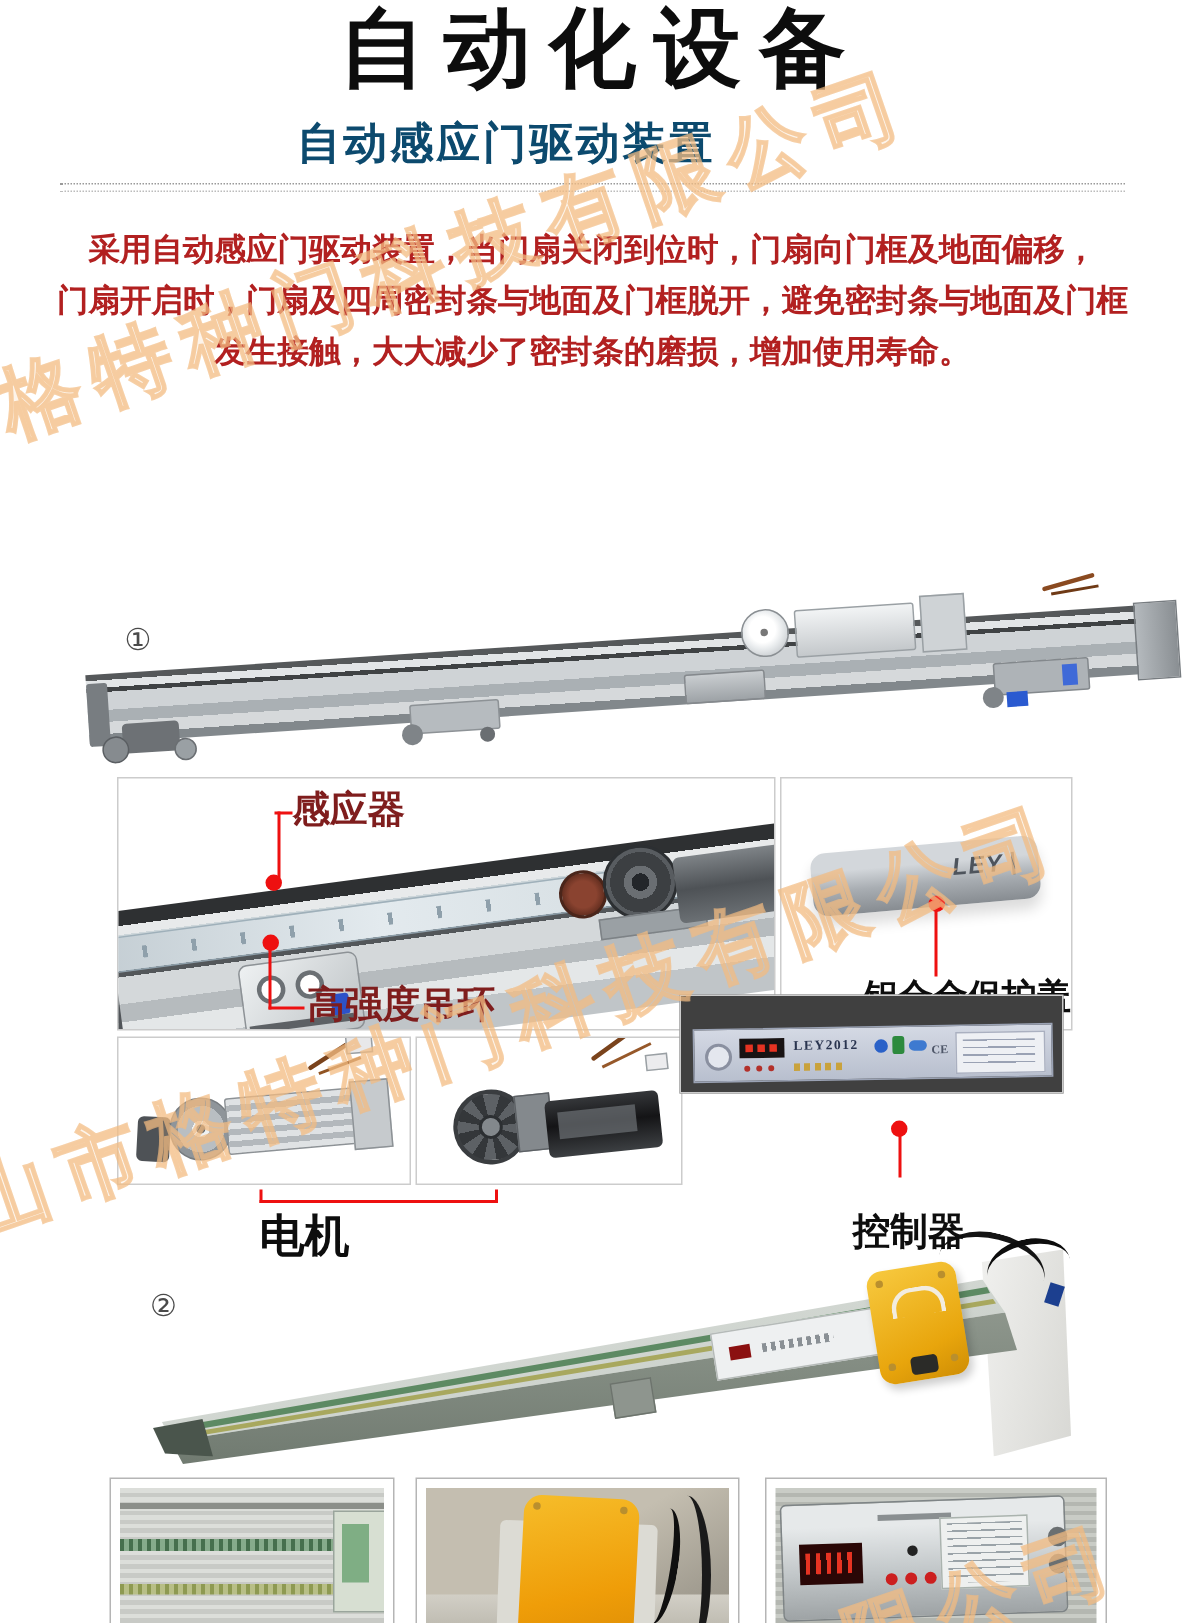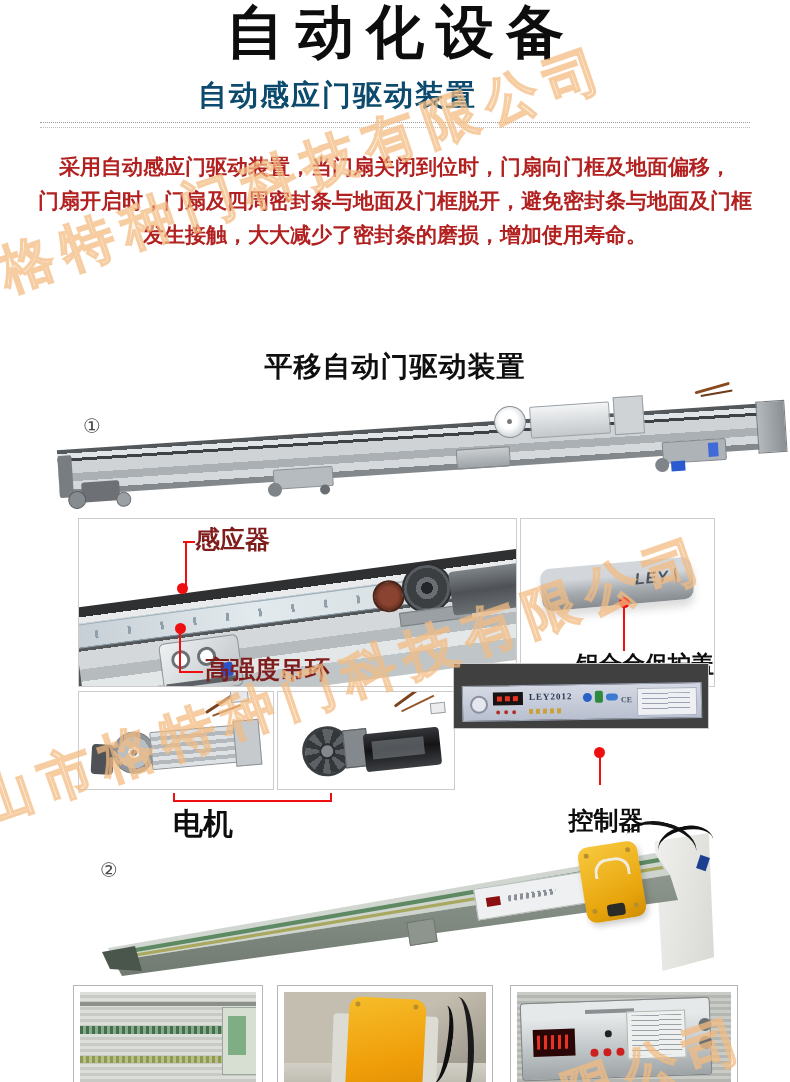--- a/index.html
+++ b/index.html
@@ -264,21 +264,20 @@
   <div class="abs ctr" id="title">自动化设备</div>
   <div class="abs ctr" id="subtitle">自动感应门驱动装置</div>
   <div class="abs" id="divider"></div>
 
   <div class="abs ctr" id="intro">
     <div>采用自动感应门驱动装置，当门扇关闭到位时，门扇向门框及地面偏移，</div>
     <div>门扇开启时，门扇及四周密封条与地面及门框脱开，避免密封条与地面及门框</div>
     <div>发生接触，大大减少了密封条的磨损，增加使用寿命。</div>
   </div>
 
-  <div class="abs ctr" id="heading">平移自动门驱动装置</div>
 
   <div class="abs marker" id="mk1">①</div>
   <div class="abs" id="fig1">
     <div class="tilt">
       <div id="rail1bar"></div>
       <div class="abs" id="r1capL"></div>
       <div class="abs" id="r1hangL">
         <div class="p1"></div>
           <div class="c1"></div>
           <div class="c2"></div>

